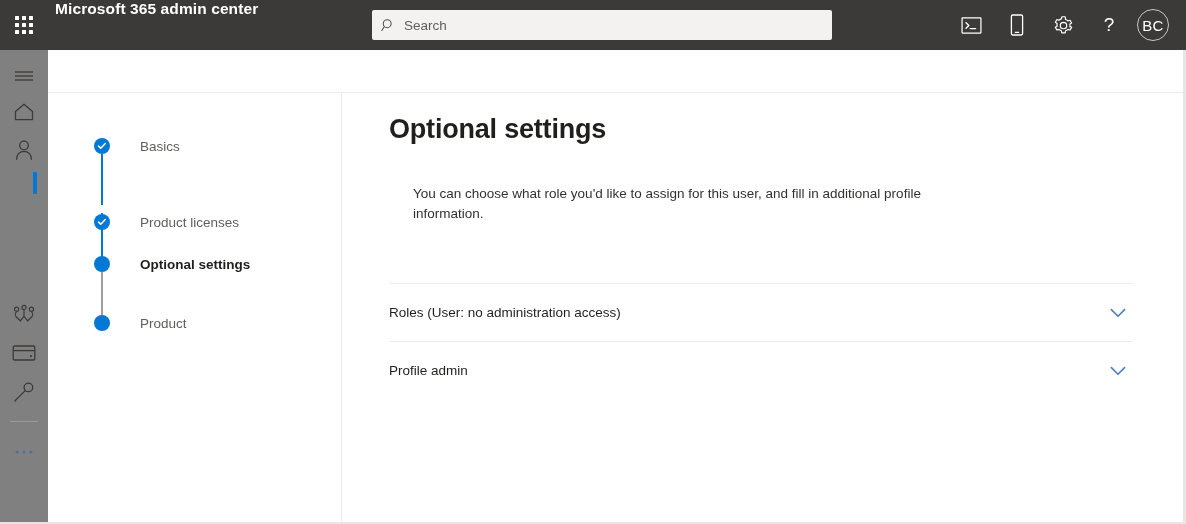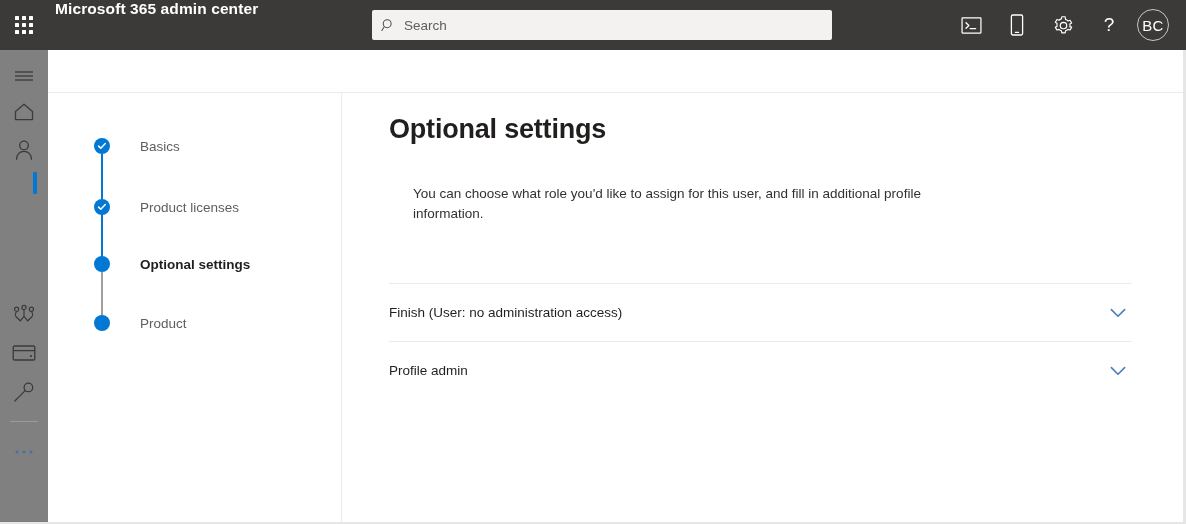--- a/index.html
+++ b/index.html
@@ -466,21 +466,21 @@
 
     <div class="step" style="top:45px">
       <span class="step-dot">
         <svg width="10" height="10" viewBox="0 0 10 10" fill="none">
           <path d="M1.6 5.1 L3.8 7.3 L8.3 2.6" stroke="#ffffff" stroke-width="1.5" stroke-linecap="round" stroke-linejoin="round"></path>
         </svg>
       </span>
       <span class="step-label">Basics</span>
     </div>
 
-    <div class="step" style="top:106px">
+    <div class="step" style="top:121px">
       <span class="step-dot">
         <svg width="10" height="10" viewBox="0 0 10 10" fill="none">
           <path d="M1.6 5.1 L3.8 7.3 L8.3 2.6" stroke="#ffffff" stroke-width="1.5" stroke-linecap="round" stroke-linejoin="round"></path>
         </svg>
       </span>
       <span class="step-label">Product licenses</span>
     </div>
 
     <div class="step" style="top:163px">
       <span class="step-dot"></span>
@@ -495,21 +495,21 @@
   <div class="steps-divider"></div>
 
   <div class="content">
 
     <div class="page-title">Optional settings</div>
     <div class="page-desc">You can choose what role you'd like to assign for this user, and fill in additional profile information.</div>
 
     <div class="accordion">
 
       <div class="acc-row">
-        <span class="acc-title">Finish (User: no administration access)</span>
+        <span class="acc-title">Roles (User: no administration access)</span>
         <span class="chev">
           <svg width="16" height="10" viewBox="0 0 16 10" fill="none">
             <path d="M1.4 1.6 L8 8.2 L14.6 1.6" stroke="#4a7ebb" stroke-width="1.6" stroke-linecap="round" stroke-linejoin="round"></path>
           </svg>
         </span>
       </div>
 
       <div class="acc-row">
         <span class="acc-title">Profile admin</span>
         <span class="chev">

